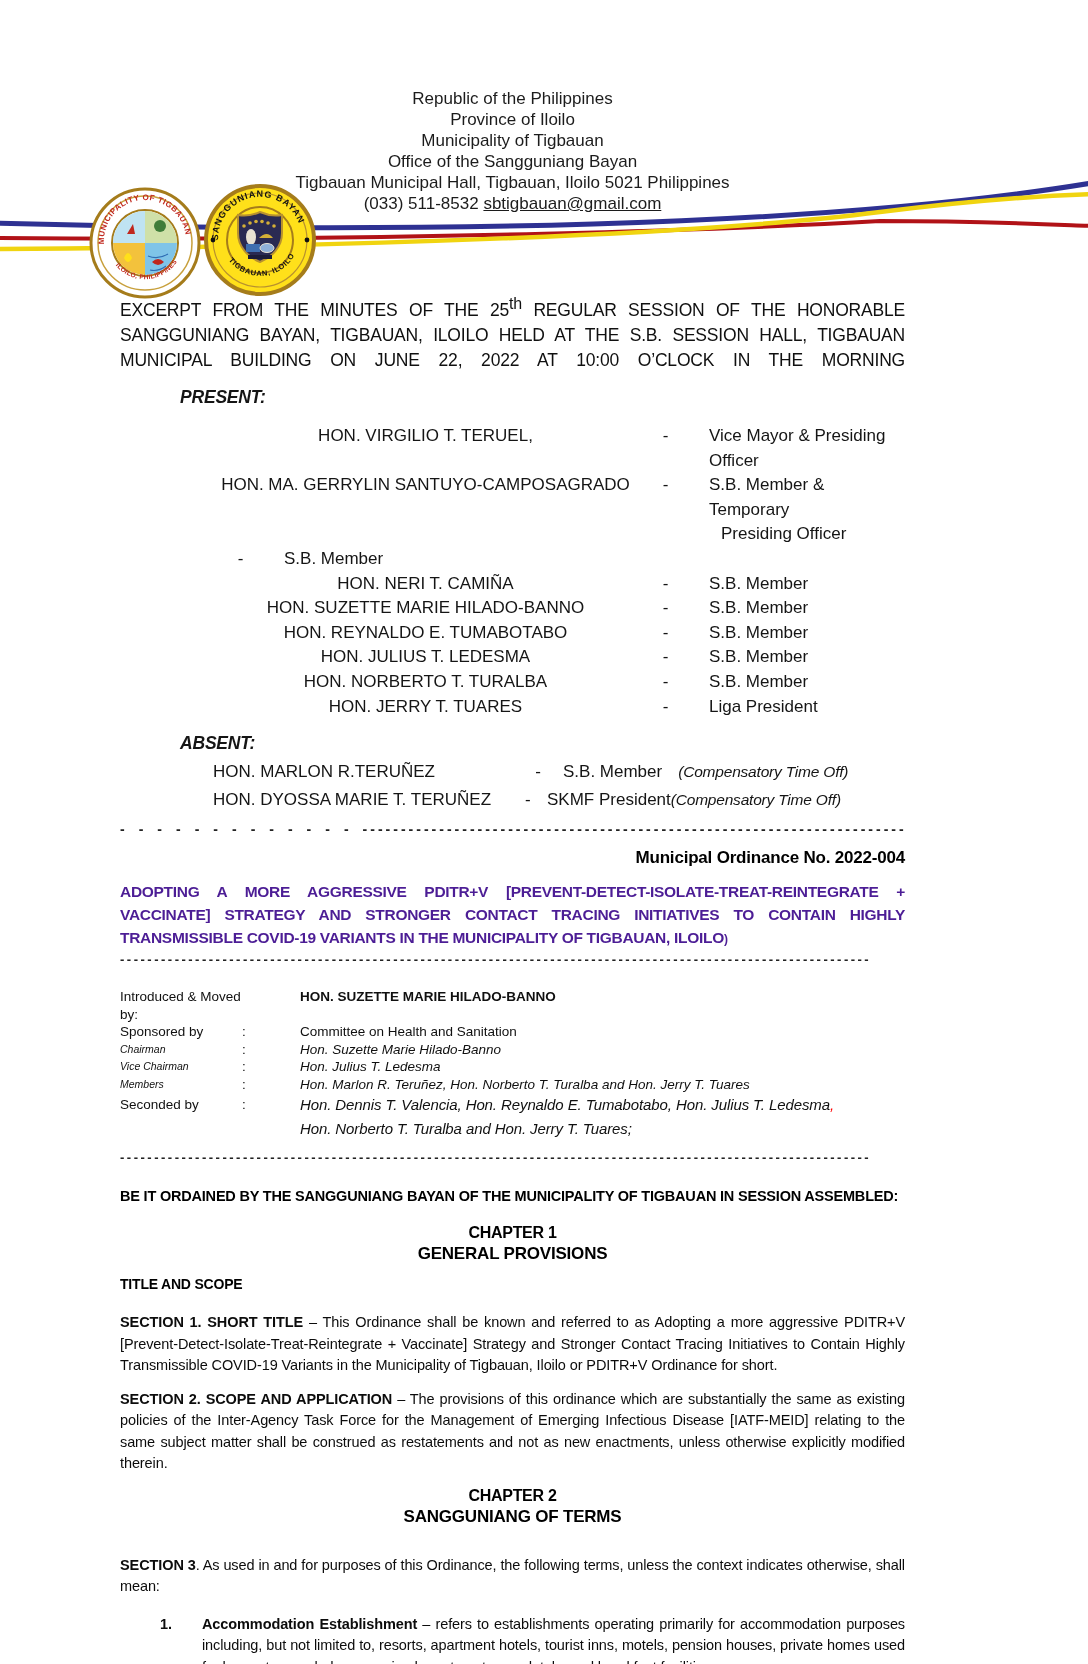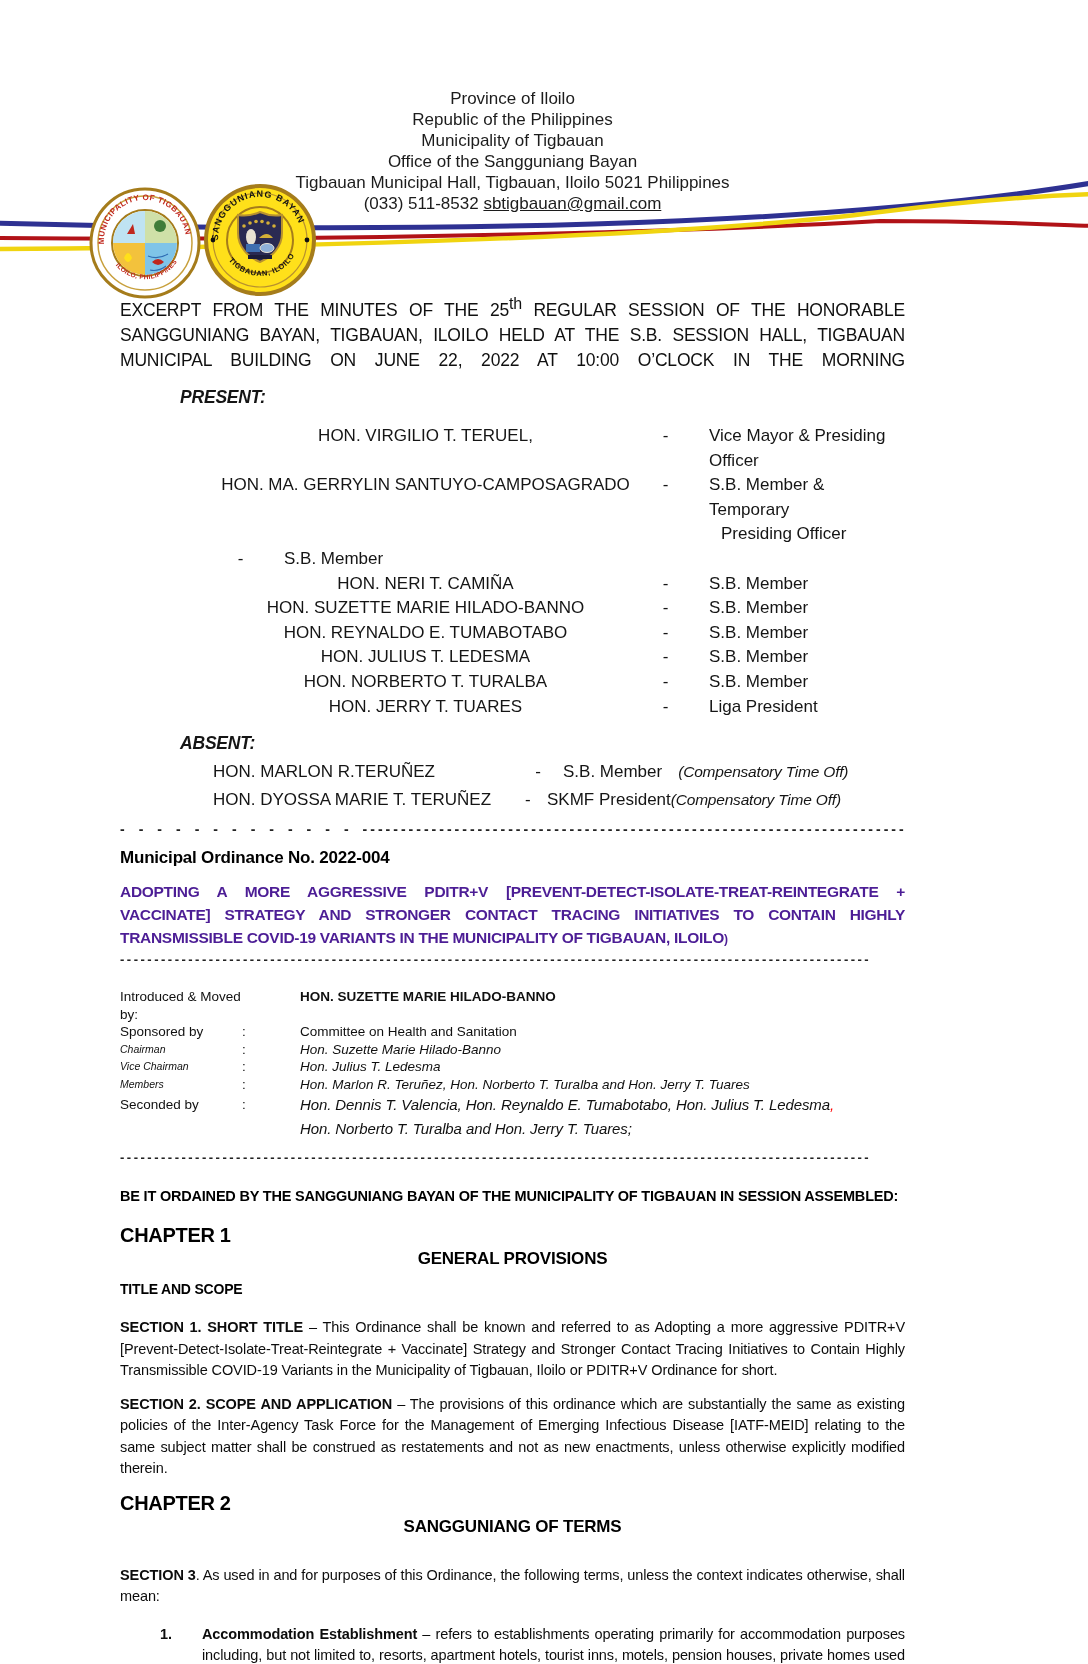--- a/index.html
+++ b/index.html
@@ -42,41 +42,41 @@
   .abs-row .nm2{ width:312px; flex:none; }
   .abs-row .ds2{ width:22px; flex:none; }
   .note{ font-style:italic; font-size:15.5px; margin-left:16px; letter-spacing:-0.2px;}
   .note0{ font-style:italic; font-size:15.5px; letter-spacing:-0.2px;}
   
   .sep{ white-space:nowrap; overflow:hidden; font-size:14px; font-weight:bold; color:#222; line-height:14px;}
   .sep .sparse{ letter-spacing:14px; }
   .sep .dense{ letter-spacing:3px; }
   .sep2{ margin-top:2px; letter-spacing:2.5px; font-size:13px; font-weight:bold; white-space:nowrap; overflow:hidden; color:#222; line-height:13px;}
   
-  .ordno{ margin-top:12px; text-align:left; font-weight:bold; font-size:17px; letter-spacing:-0.2px; color:#000;}
+  .ordno{ margin-top:12px; text-align:right; font-weight:bold; font-size:17px; letter-spacing:-0.2px; color:#000;}
   .adopting{
     margin-top:12px; font-weight:bold; font-size:15.5px; line-height:23px;
     text-align:justify; letter-spacing:-0.3px; color:#4c1d95;
   }
   .adopting .paren{ font-size:12px; font-weight:bold;}
   
   .sponsors{ margin-top:22px; font-size:13.5px; color:#101010;}
   .sp-row{ display:flex; line-height:17.5px; }
   .sp-row .lab{ width:122px; flex:none; }
   .sp-row .col{ width:58px; flex:none; }
   .sp-row .val{ flex:1; }
   .sp-row .lab.small{ font-size:10.5px; font-style:italic; line-height:17.5px;}
   .sp-row .val.it{ font-style:italic; }
   .sp-row.big{ line-height:24px; font-size:15px; }
   .sp-row.big .val{ font-style:italic; letter-spacing:-0.1px;}
   .red{ color:#ff0000; }
   .b{ font-weight:bold; }
   
   .ordained{ margin-top:24px; font-weight:bold; font-size:14.5px; letter-spacing:-0.2px; color:#000;}
-  .chapter{ margin-top:20px; font-weight:bold; font-size:20px; letter-spacing:-0.3px; color:#000;}
+  .chapter{ margin-top:20px; text-align:center; font-weight:bold; font-size:16px; letter-spacing:-0.3px; color:#000;}
   .chapsub{ margin-top:2px; text-align:center; font-weight:bold; font-size:17px; letter-spacing:-0.2px; color:#000;}
   .scopehead{ margin-top:12px; font-weight:bold; font-size:14px; letter-spacing:-0.2px; color:#000;}
   .section{ margin-top:20px; font-size:14.5px; line-height:21.5px; text-align:justify; letter-spacing:-0.1px; color:#0c0c0c;}
   .section .lead{ font-weight:bold; }
   
   .terms{ margin-top:16px; margin-left:40px; }
   .term{ display:flex; font-size:14.5px; line-height:21.5px; letter-spacing:-0.1px; color:#0c0c0c;}
   .term .no{ width:42px; flex:none; font-weight:bold; }
   .term .tx{ flex:1; text-align:justify; }
 </style>
@@ -151,22 +151,22 @@
       <text font-size="9" font-weight="bold" fill="#111111" letter-spacing="1" font-family="Liberation Sans, sans-serif">
         <textPath href="#s2top" startOffset="5%">SANGGUNIANG BAYAN</textPath>
       </text>
       <text font-size="7.5" font-weight="bold" fill="#111111" letter-spacing="0.6" font-family="Liberation Sans, sans-serif">
         <textPath href="#s2bot" startOffset="6%">TIGBAUAN, ILOILO</textPath>
       </text>
     </g>
   </svg>
 
   <div class="letterhead">
+    <div class="row">Republic of the Philippines</div>
     <div class="row">Province of Iloilo</div>
-    <div class="row">Republic of the Philippines</div>
     <div class="row">Municipality of Tigbauan</div>
     <div class="row">Office of the Sangguniang Bayan</div>
     <div class="row">Tigbauan Municipal Hall, Tigbauan, Iloilo 5021 Philippines</div>
     <div class="row"><span>(033) 511-8532 </span><span class="email">sbtigbauan@gmail.com</span></div>
   </div>
 
   <div class="excerpt"><span>EXCERPT FROM THE MINUTES OF THE 25</span><sup>th</sup><span> REGULAR SESSION OF THE HONORABLE SANGGUNIANG BAYAN, TIGBAUAN, ILOILO HELD AT THE S.B. SESSION HALL, TIGBAUAN MUNICIPAL BUILDING ON JUNE 22, 2022 AT 10:00 O’CLOCK IN THE MORNING</span></div>
 
   <div class="att-head">PRESENT:</div>
   <div class="att-list">

